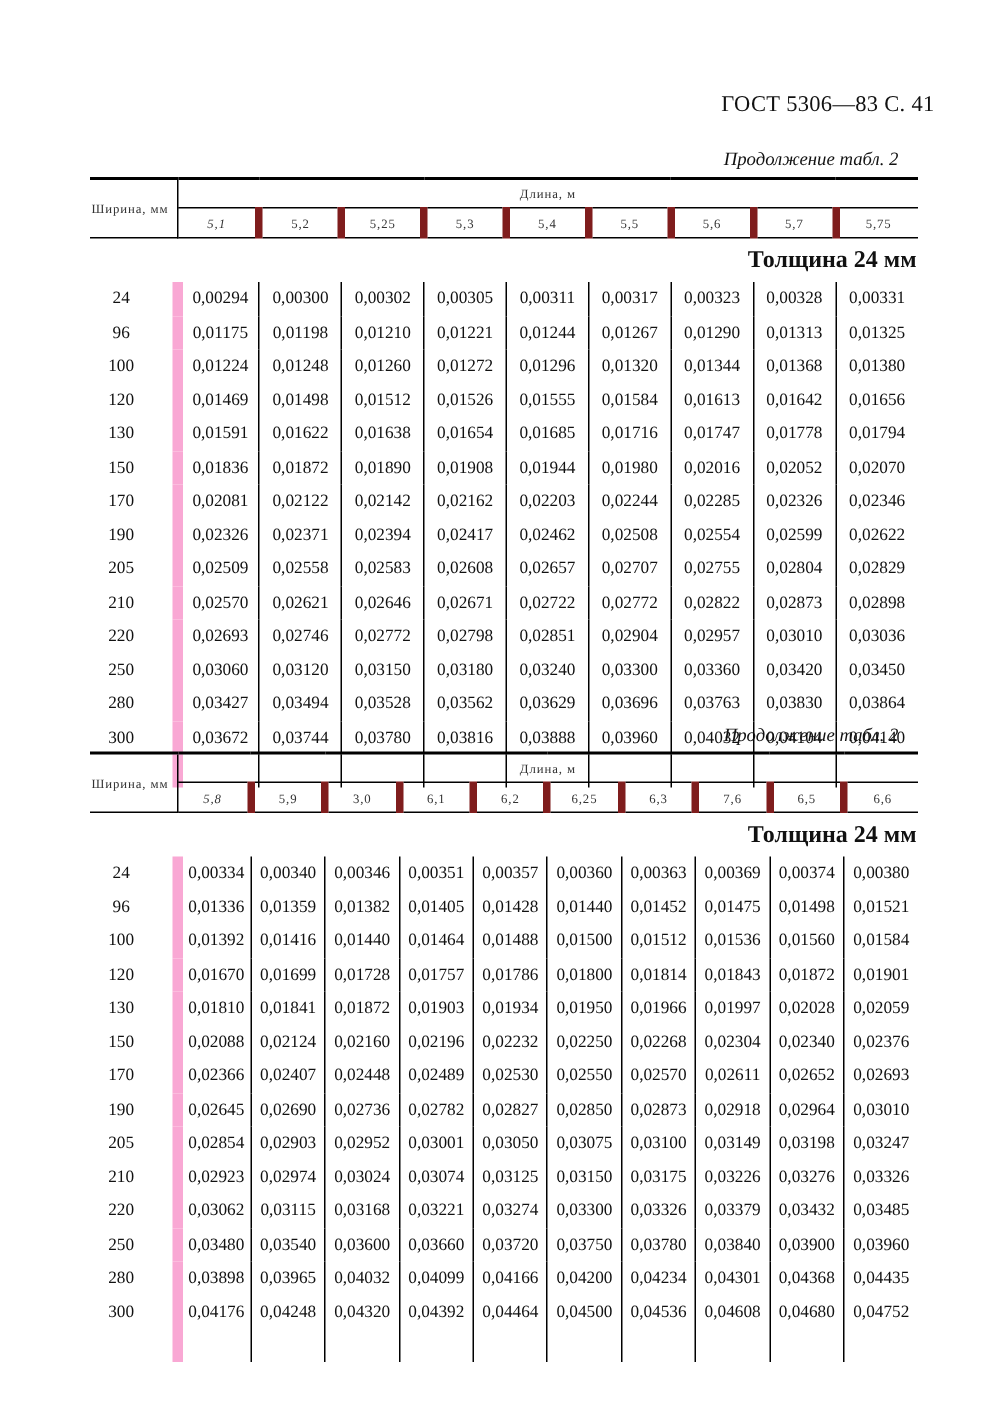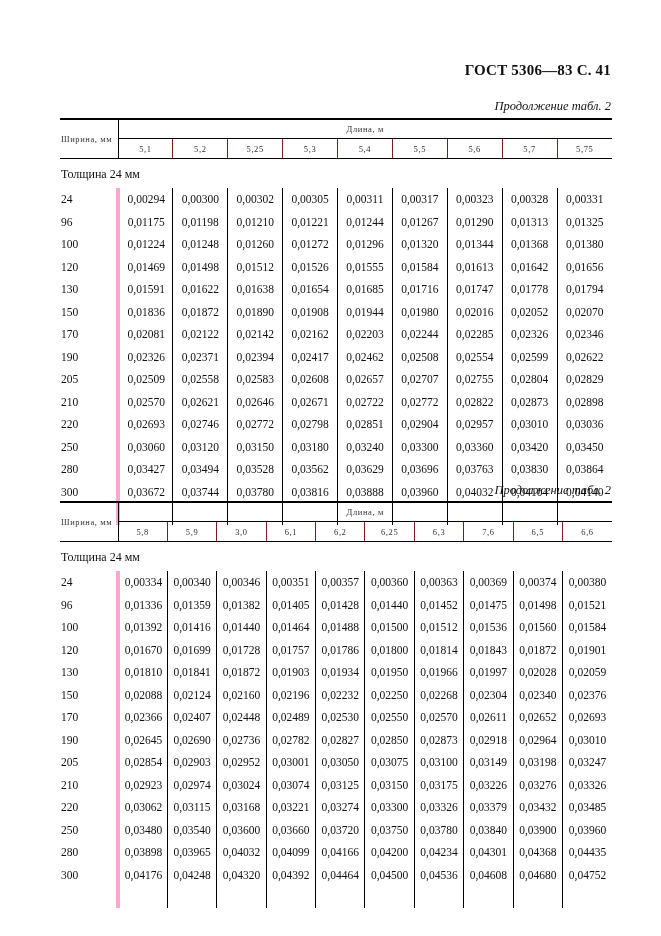--- a/index.html
+++ b/index.html
@@ -1,28 +1,28 @@
 <!DOCTYPE html>
 <html><head>
 <meta charset="utf-8">
 <style>
   html, body { margin:0; padding:0; background:#ffffff; }
   body { width:661px; height:936px; position:relative; font-family:"Liberation Serif", serif; color:#111; }
-  .page-header { position:absolute; top:62px; right:50px; font-weight:bold; font-size:15px; letter-spacing:0.2px; }
-  .cont { position:absolute; right:50px; font-style:italic; font-size:12.5px; }
+  .page-header { position:absolute; top:62px; right:38px; font-weight:normal; font-size:15px; letter-spacing:0.2px; }
+  .cont { position:absolute; right:62px; font-style:italic; font-size:12.5px; }
   .tbl { position:absolute; left:60px; width:552px; border-collapse:collapse; table-layout:fixed; font-size:11.5px; }
   .tbl th { font-weight:normal; font-size:8.5px; letter-spacing:0.6px; color:#333; }
   .tbl .hdr-width { border-right:1px solid #000; text-align:left; line-height:12px; }
   .tbl .hdr-len { text-align:center; height:16px; border-bottom:1px solid #000; }
-  .tbl .hdr-col { text-align:center; height:17px; border-left:1px solid #7f1d1d; }
-  .tbl .hdr-col:first-of-type { border-left:none; }
+  .tbl .hdr-col { text-align:center; height:17px; border-left:5px solid #7f1d1d; }
+  .tbl .hdr-col:first-of-type { border-left:none;font-style:italic; }
   .tbl thead tr:first-child th { border-top:2.5px solid #000; }
   .tbl thead tr:last-child th, .tbl thead .hdr-width { border-bottom:1.5px solid #000; }
-  .tbl .section td { text-align:left; font-weight:normal; font-size:12px; height:26px; padding-top:2px; }
-  .tbl td.w { border-right:4px solid #f9a8d4; padding-right:14px; }
+  .tbl .section td { text-align:right; font-weight:bold; font-size:16px; height:26px; padding-top:2px; }
+  .tbl td.w { text-align:center; border-right:7px solid #f9a8d4; padding-right:14px; }
   .tbl td.v { text-align:center; border-left:1px solid #000; height:20.5px; }
   .tbl td.v:nth-child(2) { border-left:none;text-align:center; }
   .tbl tr.spacer td { height:20px; }
 </style>
 </head>
 <body>
 
 <div class="page-header">ГОСТ 5306—83 С. 41</div>
 
 <div class="cont" style="top:99px;">Продолжение табл. 2</div>

